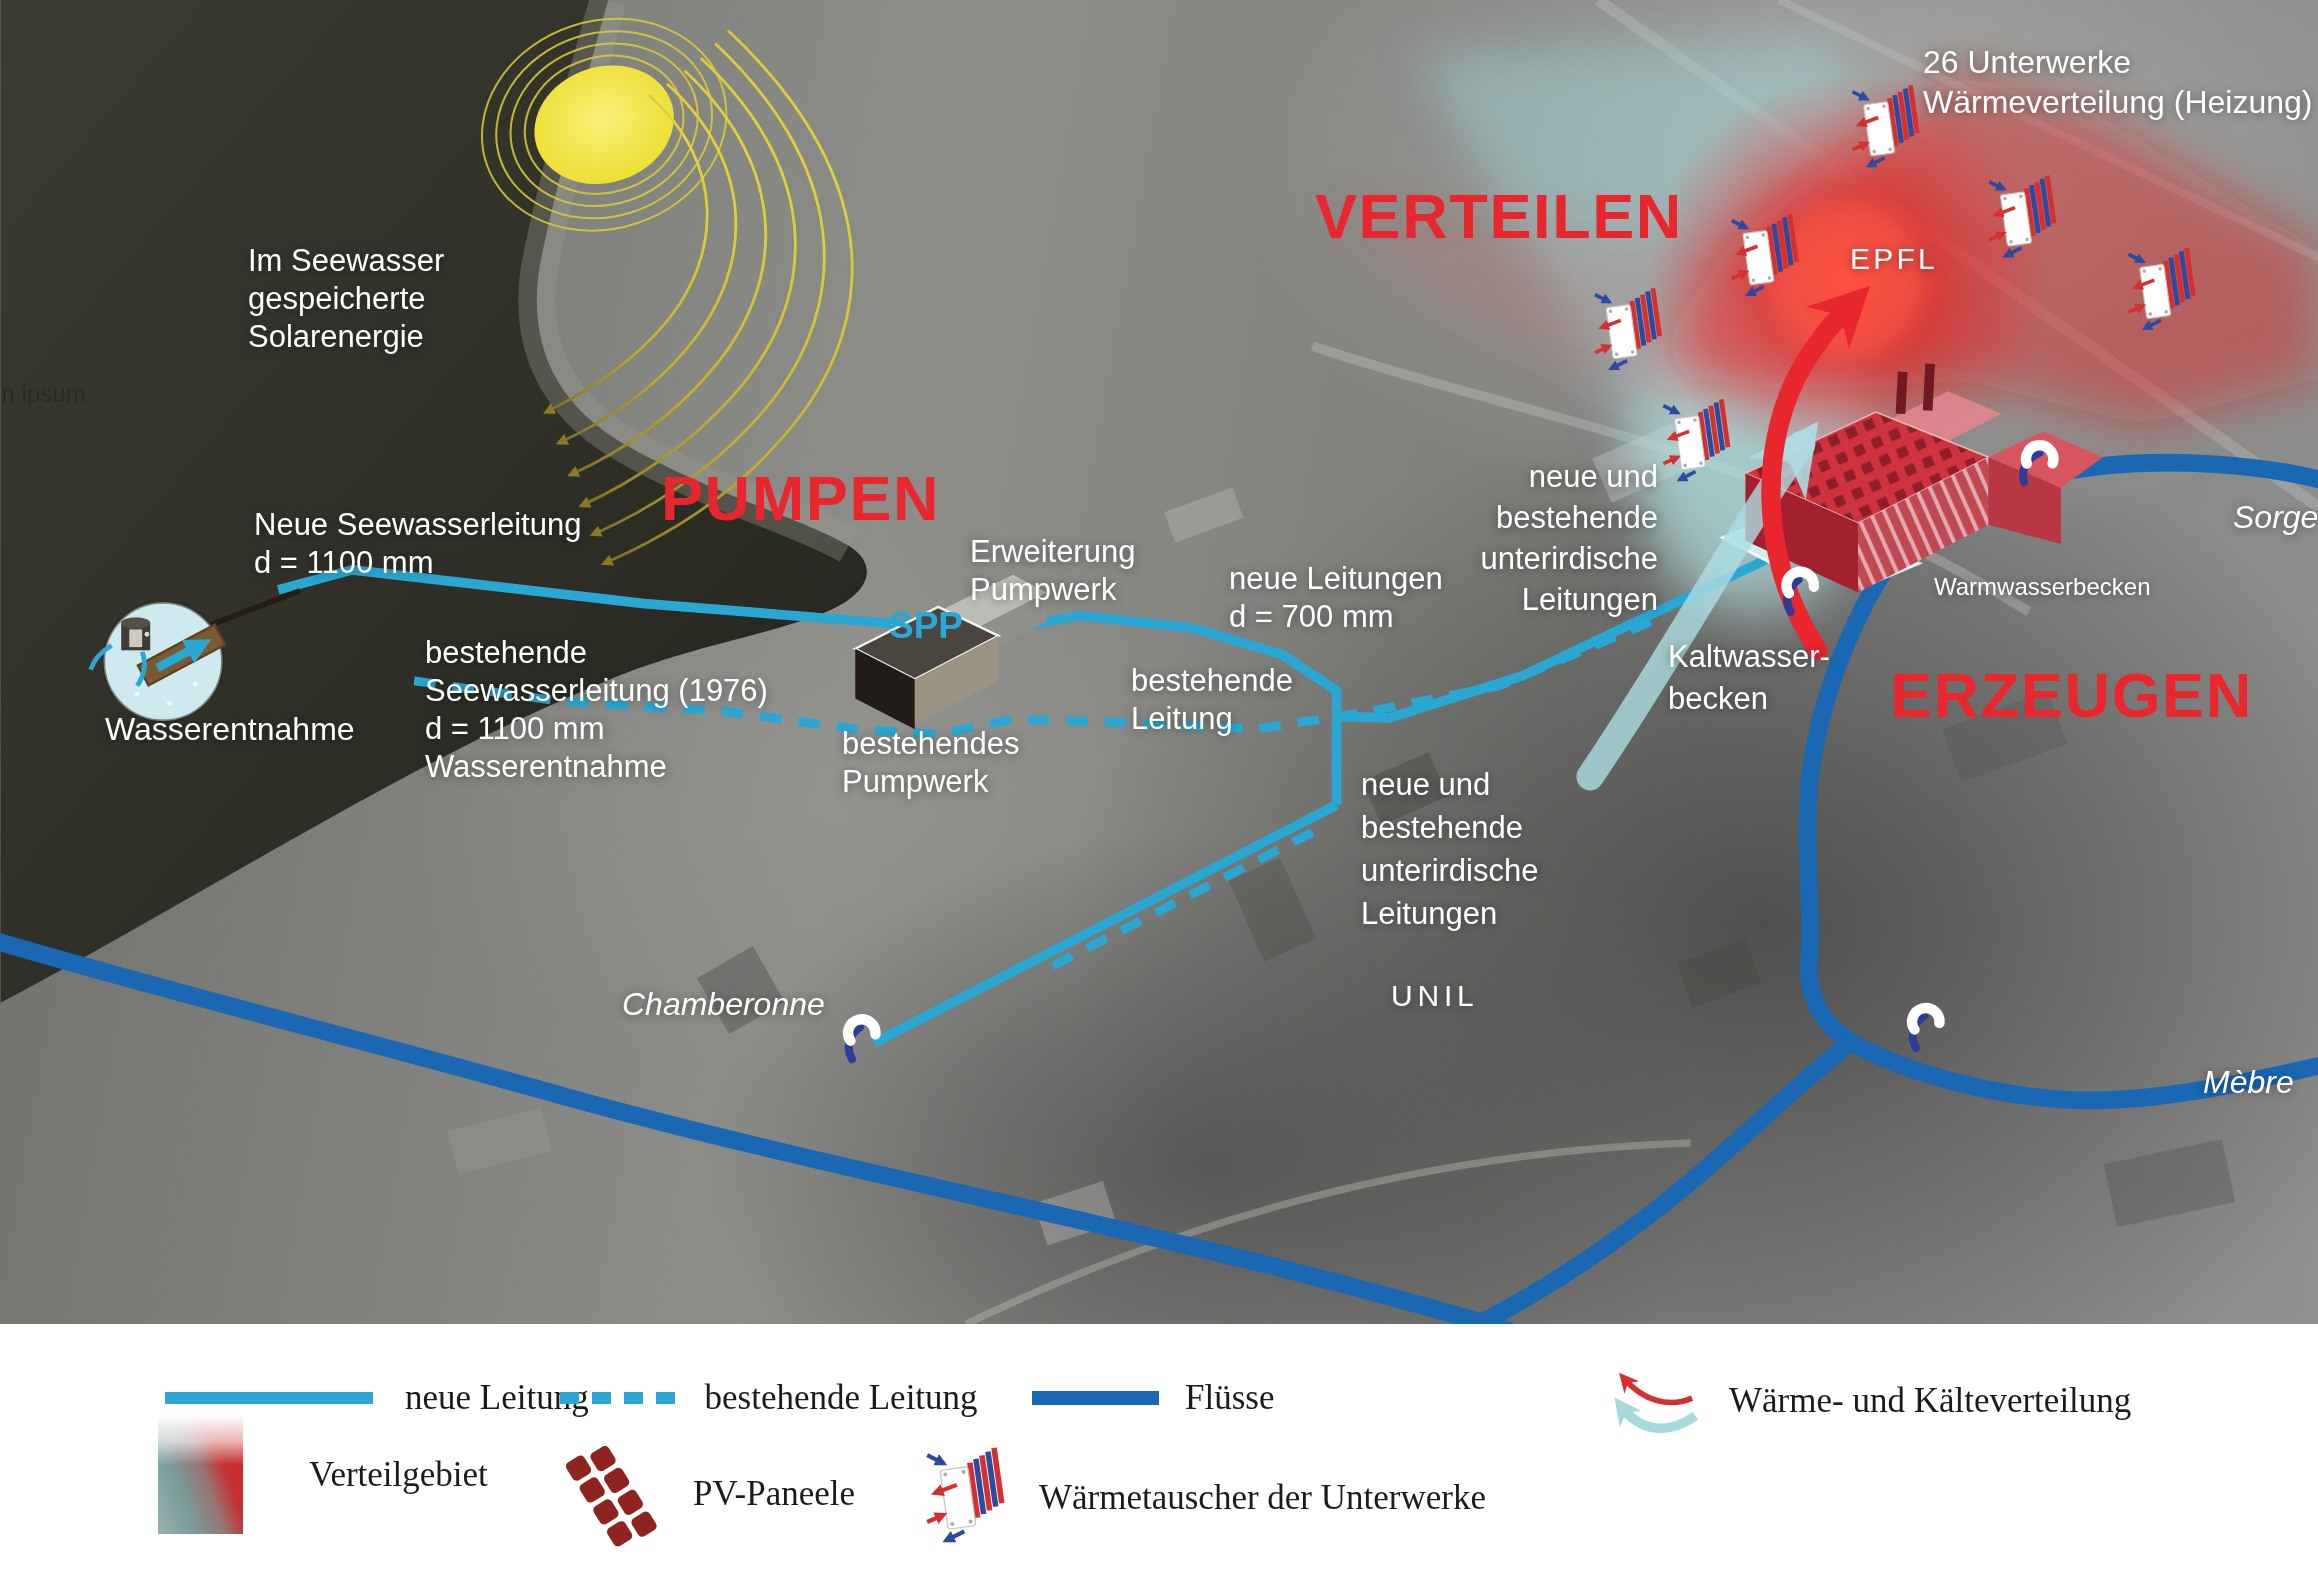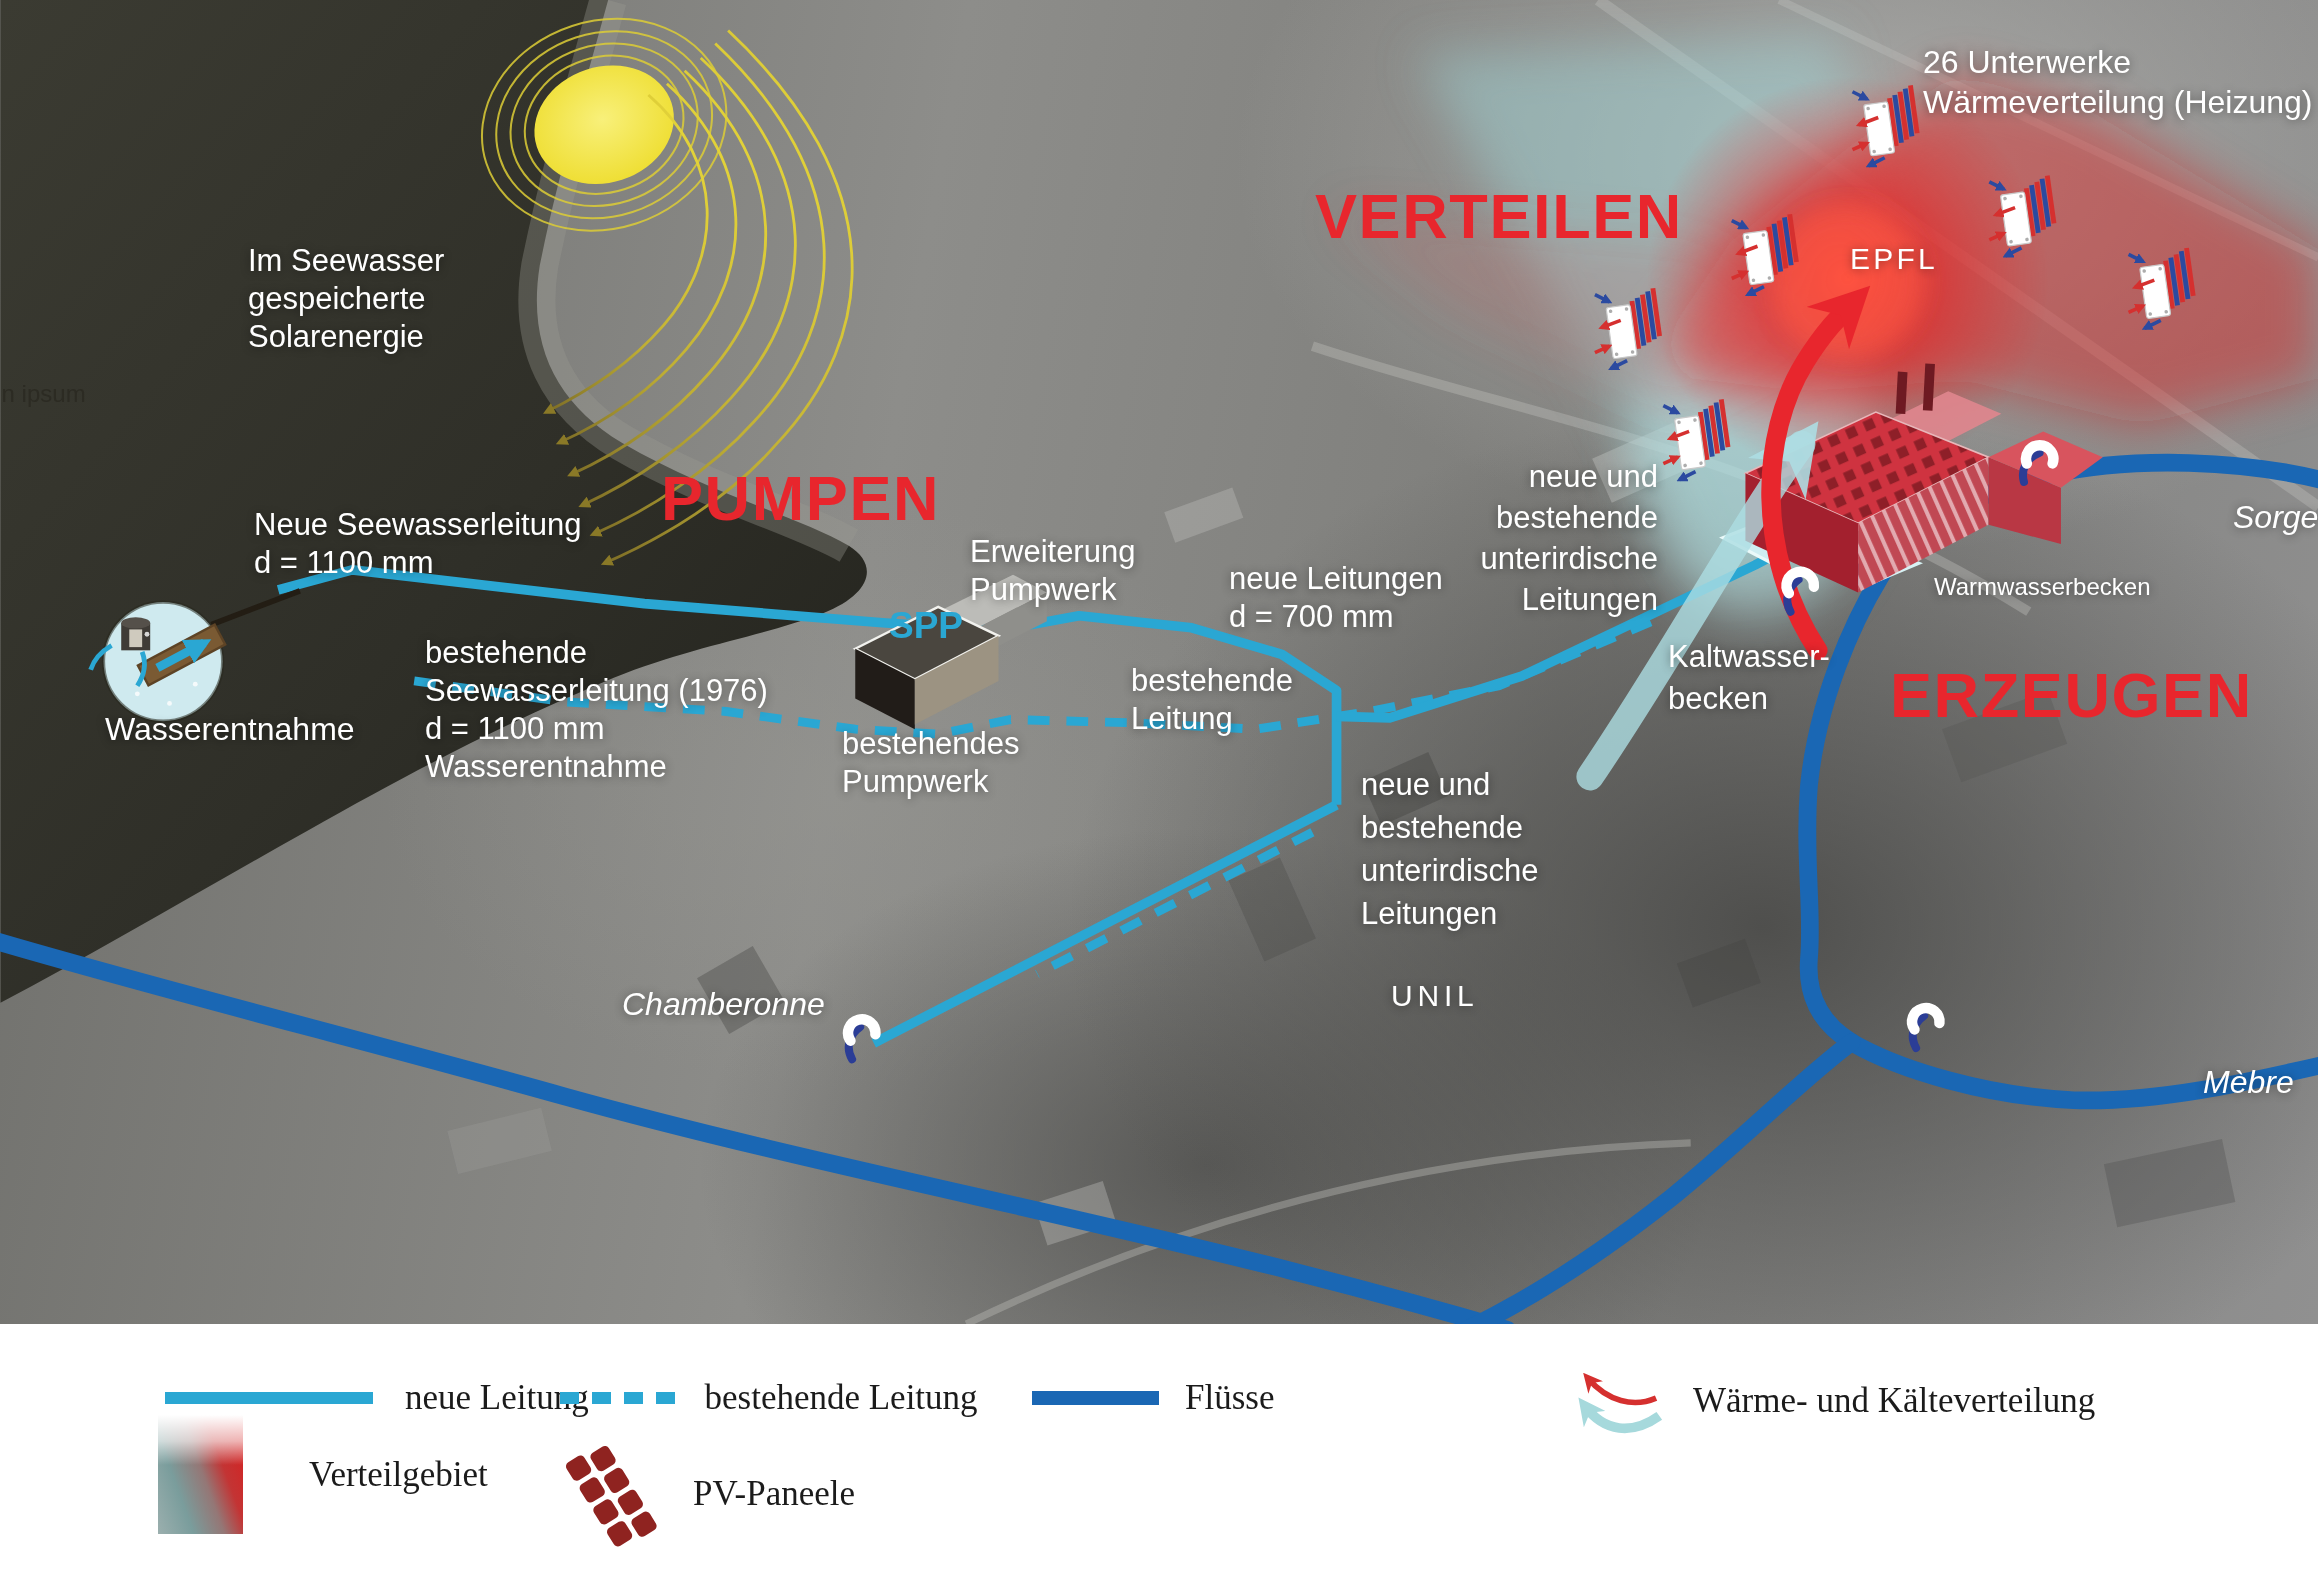--- a/index.html
+++ b/index.html
@@ -364,21 +364,21 @@
       <div class="sw-dash"></div>
       <span class="leg-label">bestehende Leitung</span>
     </div>
 
     <div class="leg-item" style="left:1032px;top:48px;height:52px">
       <div class="sw-river"></div>
       <span class="leg-label">Flüsse</span>
     </div>
 
 
-    <div class="leg-item" style="left:1572px;top:32px;height:89px">
+    <div class="leg-item" style="left:1608px;top:32px;height:89px">
       <svg class="leg-ico" width="97" height="89" viewBox="0 0 120 110">
         <path d="M104,52 C76,64 44,56 20,28" stroke="#d5302f" stroke-width="7" fill="none" marker-end="url(#mredleg)"></path>
         <path d="M108,74 C74,98 40,94 16,62" stroke="#a6d9dc" stroke-width="12" fill="none" marker-end="url(#mtealleg)"></path>
       </svg>
       <span class="leg-label">Wärme- und Kälteverteilung</span>
     </div>
 
     <div class="leg-item" style="left:158px;top:91px;height:119px">
       <div class="sw-vg"></div>
       <span class="leg-label">Verteilgebiet</span>
@@ -393,16 +393,22 @@
           <rect x="70" y="56" width="26" height="26" rx="6" fill="#8f2320"></rect>
           <rect x="38" y="82" width="26" height="26" rx="6" fill="#8f2320"></rect>
           <rect x="70" y="88" width="26" height="26" rx="6" fill="#8f2320"></rect>
           <rect x="38" y="114" width="26" height="26" rx="6" fill="#8f2320"></rect>
           <rect x="70" y="120" width="26" height="26" rx="6" fill="#8f2320"></rect>
         </g>
       </svg>
       <span class="leg-label">PV-Paneele</span>
     </div>
 
+    <div class="leg-item" style="left:918px;top:113px;height:121px">
+      <svg class="leg-ico" width="97" height="121" viewBox="0 0 120 150">
+        <use href="#hx" transform="translate(32,18) scale(1.15)"></use>
+      </svg>
+      <span class="leg-label">Wärmetauscher der Unterwerke</span>
+    </div>
 
   </div>
 </div>
 
 
 </body></html>

